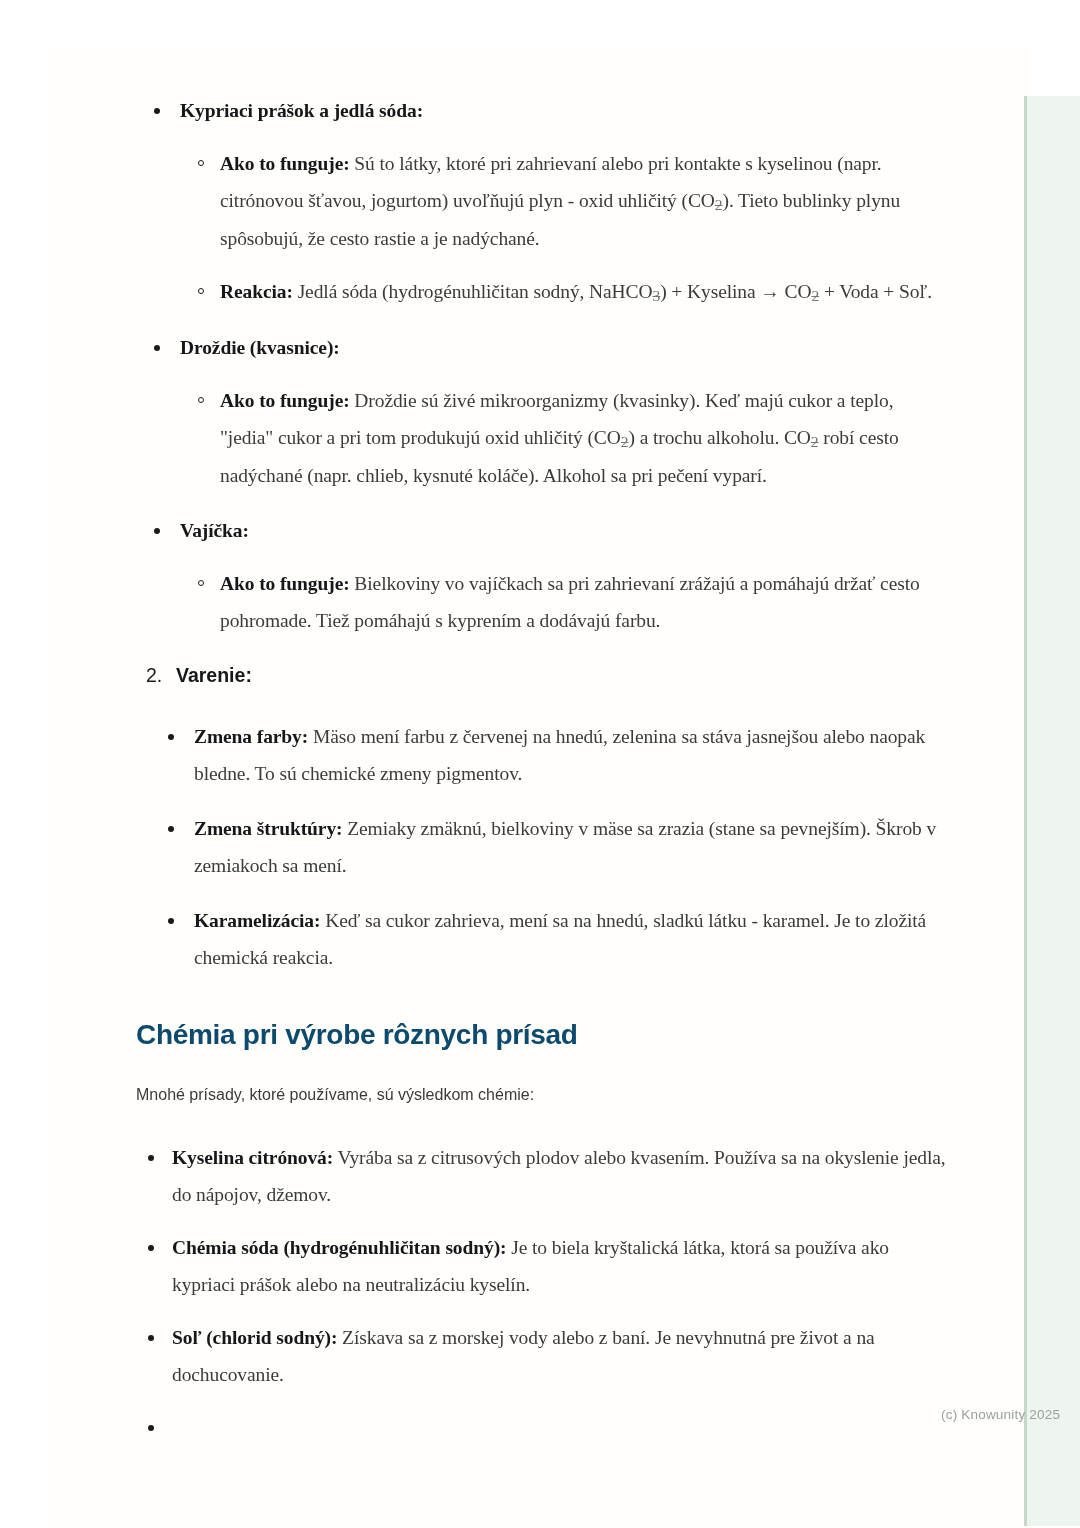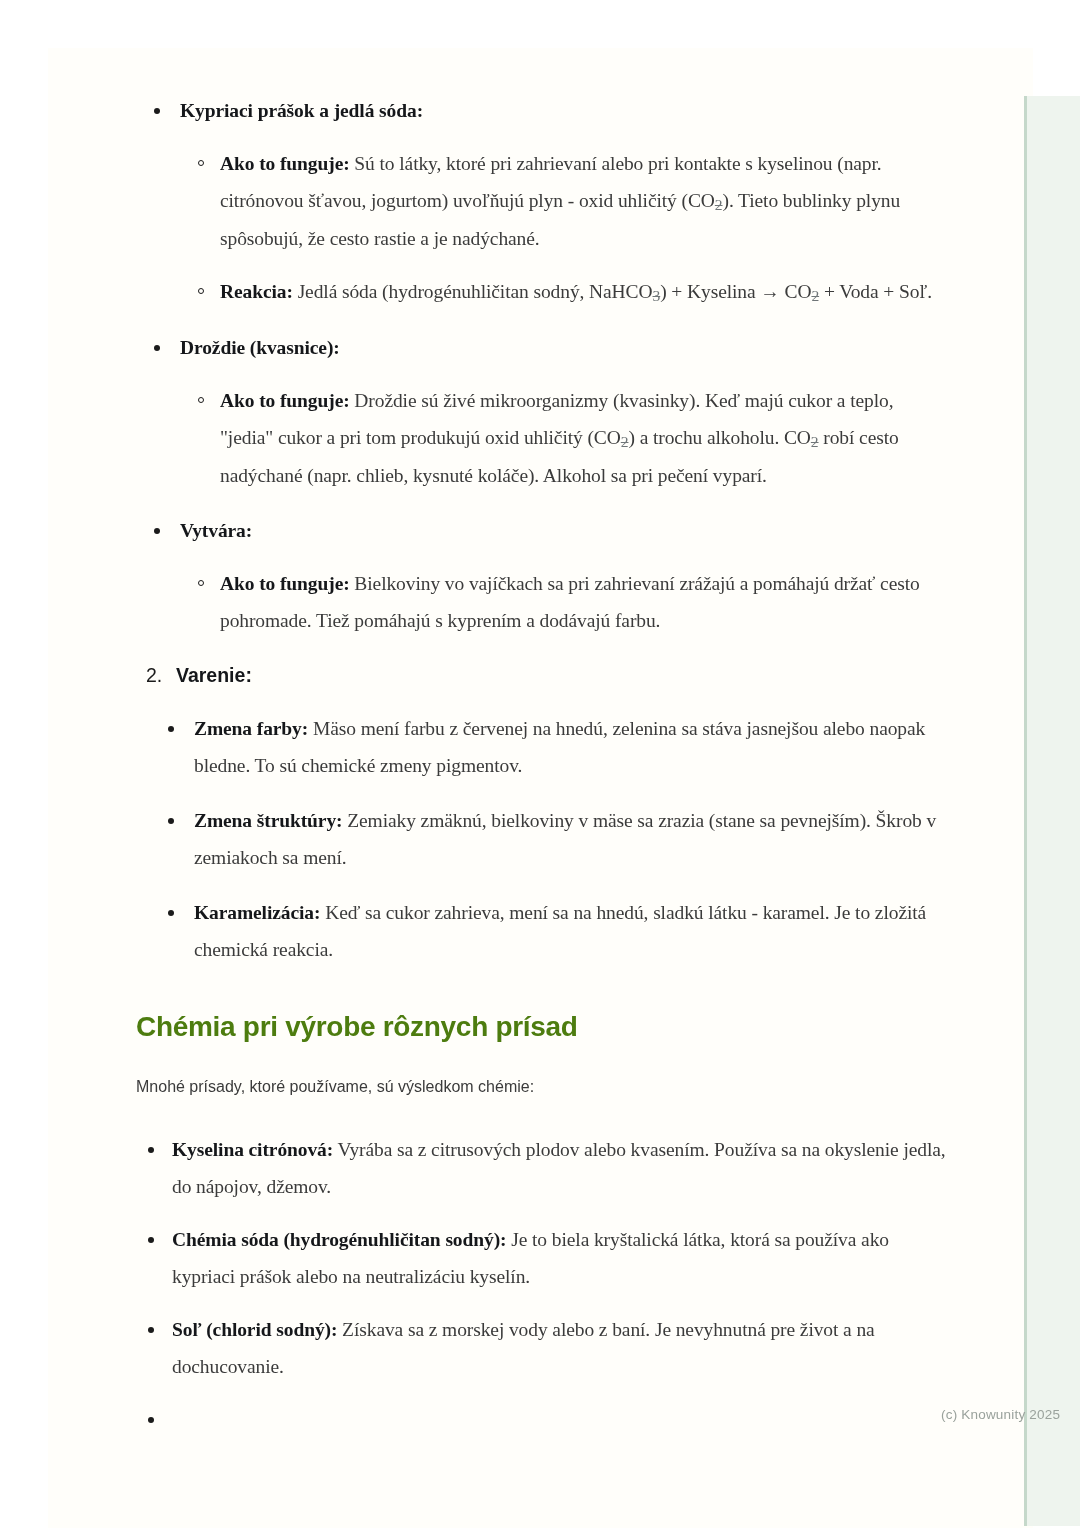--- a/index.html
+++ b/index.html
@@ -112,42 +112,42 @@
   .numbered > .num {
     position: absolute;
     left: 10px;
     top: 0;
     color: #1b1b1b;
     font-weight: 400;
   }
 
   
   .sub-list {
-    margin-top: 16px;
+    margin-top: 24px;
     margin-left: 14px;
   }
 
   b, .lead {
     font-weight: 700;
     color: #15171a;
   }
 
   
   .sub {
     font-size: 0.80em;
     position: relative;
     top: 0.18em;
     color: #6f7577;
     text-decoration: line-through;
     text-decoration-thickness: 1px;
   }
 
   
   .section-heading {
-    color: #4d7c0f;
+    color: #0c4a6e;
     font-size: 28px;
     font-weight: 700;
     letter-spacing: -0.3px;
     margin: 40px 0 0 0;
     line-height: 38px;
   }
 
   .intro-paragraph {
     font-size: 16px;
     line-height: 37px;
@@ -206,21 +206,21 @@
         <span class="lead">Droždie (kvasnice):</span>
 
         <ul class="lvl2">
           <li>
             <b>Ako to funguje:</b><span> Droždie sú živé mikroorganizmy (kvasinky). Keď majú cukor a teplo, "jedia" cukor a pri tom produkujú oxid uhličitý (CO</span><span class="sub">2</span><span>) a trochu alkoholu. CO</span><span class="sub">2</span><span> robí cesto nadýchané (napr. chlieb, kysnuté koláče). Alkohol sa pri pečení vyparí.</span>
           </li>
         </ul>
       </li>
 
       <li>
-        <span class="lead">Vytvára:</span>
+        <span class="lead">Vajíčka:</span>
 
         <ul class="lvl2">
           <li>
             <b>Ako to funguje:</b><span> Bielkoviny vo vajíčkach sa pri zahrievaní zrážajú a pomáhajú držať cesto pohromade. Tiež pomáhajú s kyprením a dodávajú farbu.</span>
           </li>
         </ul>
       </li>
     </ul>
 
     <div class="numbered">

